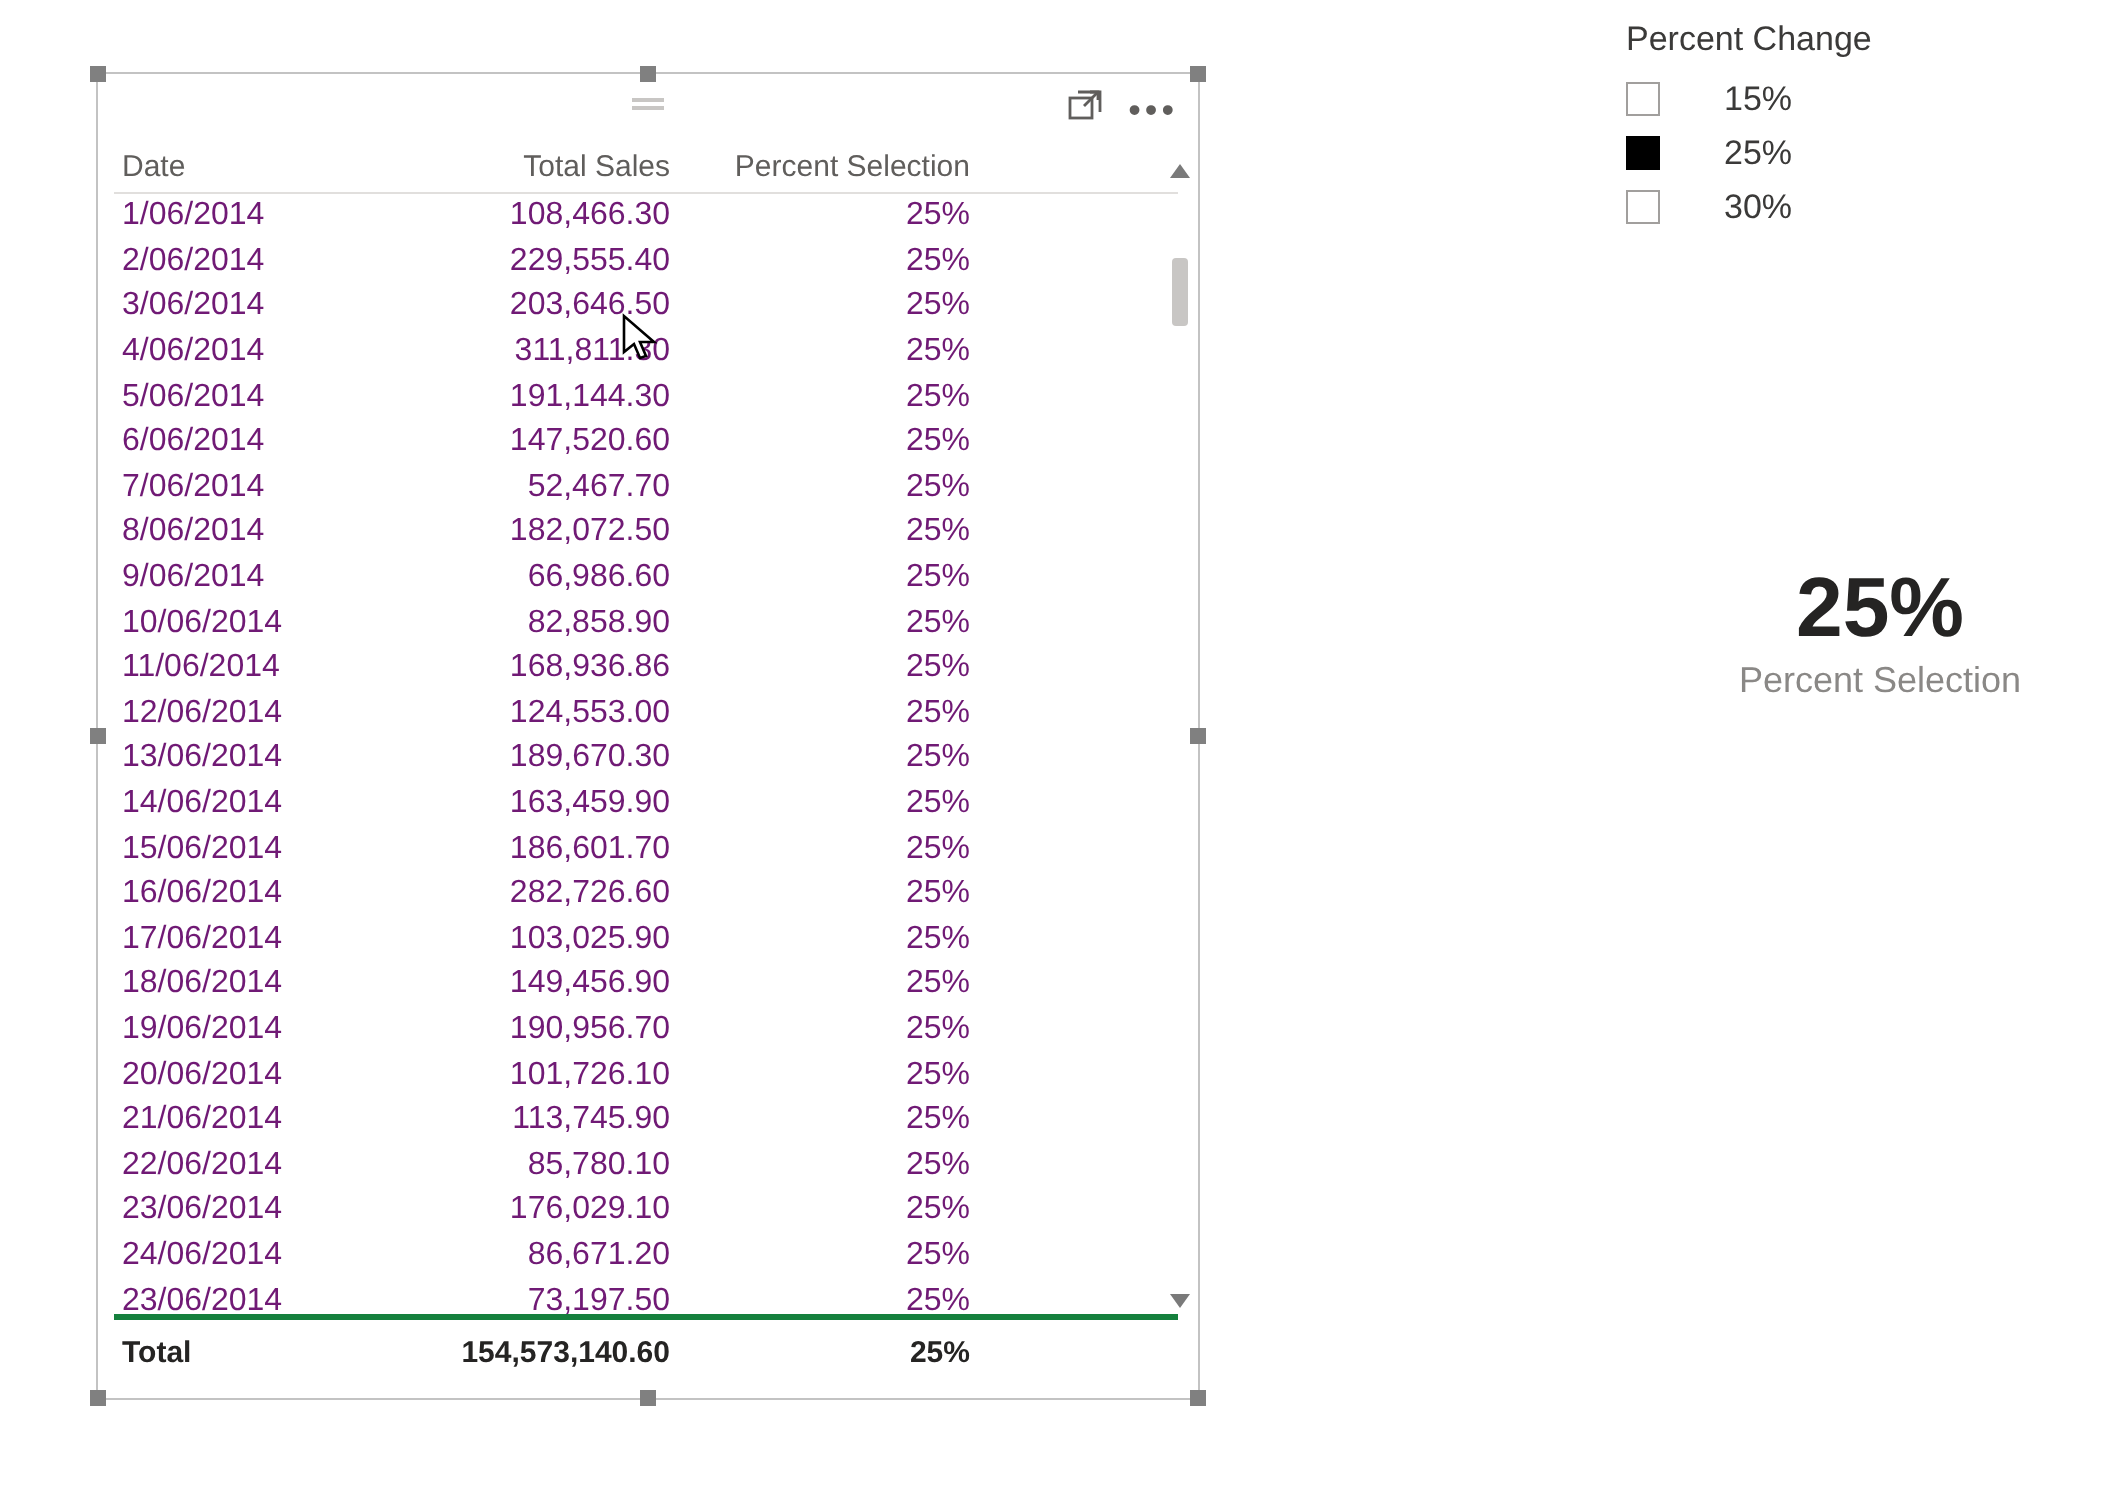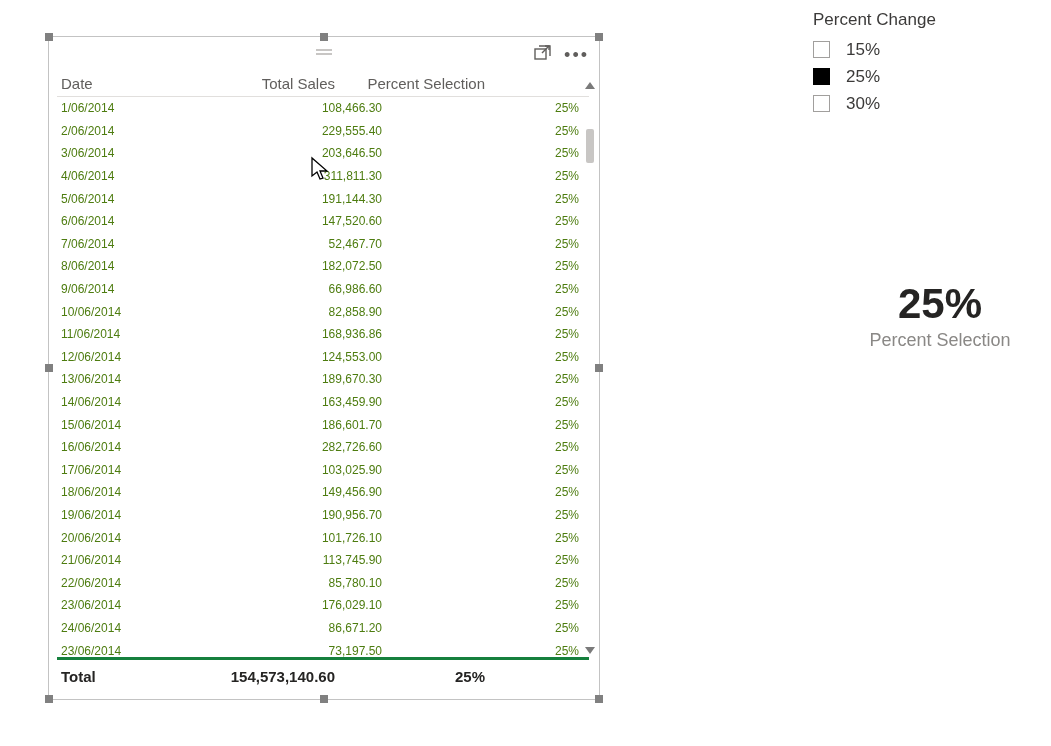--- a/index.html
+++ b/index.html
@@ -101,23 +101,22 @@
   .col-sales { width: 170px; text-align: right; padding-right: 10px; }
   .col-pct   { width: 140px; text-align: right; padding-right: 10px; }
 
   .tbody {
     flex: 1;
     overflow: hidden;
   }
   .trow {
     height: 22.6px;
     align-items: center;
-    font-size: 12px;
-    color: #4d7c0f;
-    justify-content: space-between;
+    font-size: 16px;
+    color: #701a75;
   }
   .trow:nth-child(odd) { background: #ffffff; }
 
   .tfoot {
     border-top: 3px solid #15803d;
     padding-top: 8px;
     padding-bottom: 6px;
     font-weight: 700;
     color: #252423;
   }
@@ -170,21 +169,21 @@
     top: 10px;
   }
   .slicer-title {
     font-size: 17px;
     color: #3b3a39;
     margin-bottom: 6px;
   }
   .slicer-item {
     display: flex;
     align-items: center;
-    gap: 16px;
+    gap: 32px;
     font-size: 17px;
     color: #3b3a39;
     height: 27px;
   }
   .slicer-box {
     width: 17px;
     height: 17px;
     border: 1px solid #a19f9d;
     background: #ffffff;
     box-sizing: border-box;

